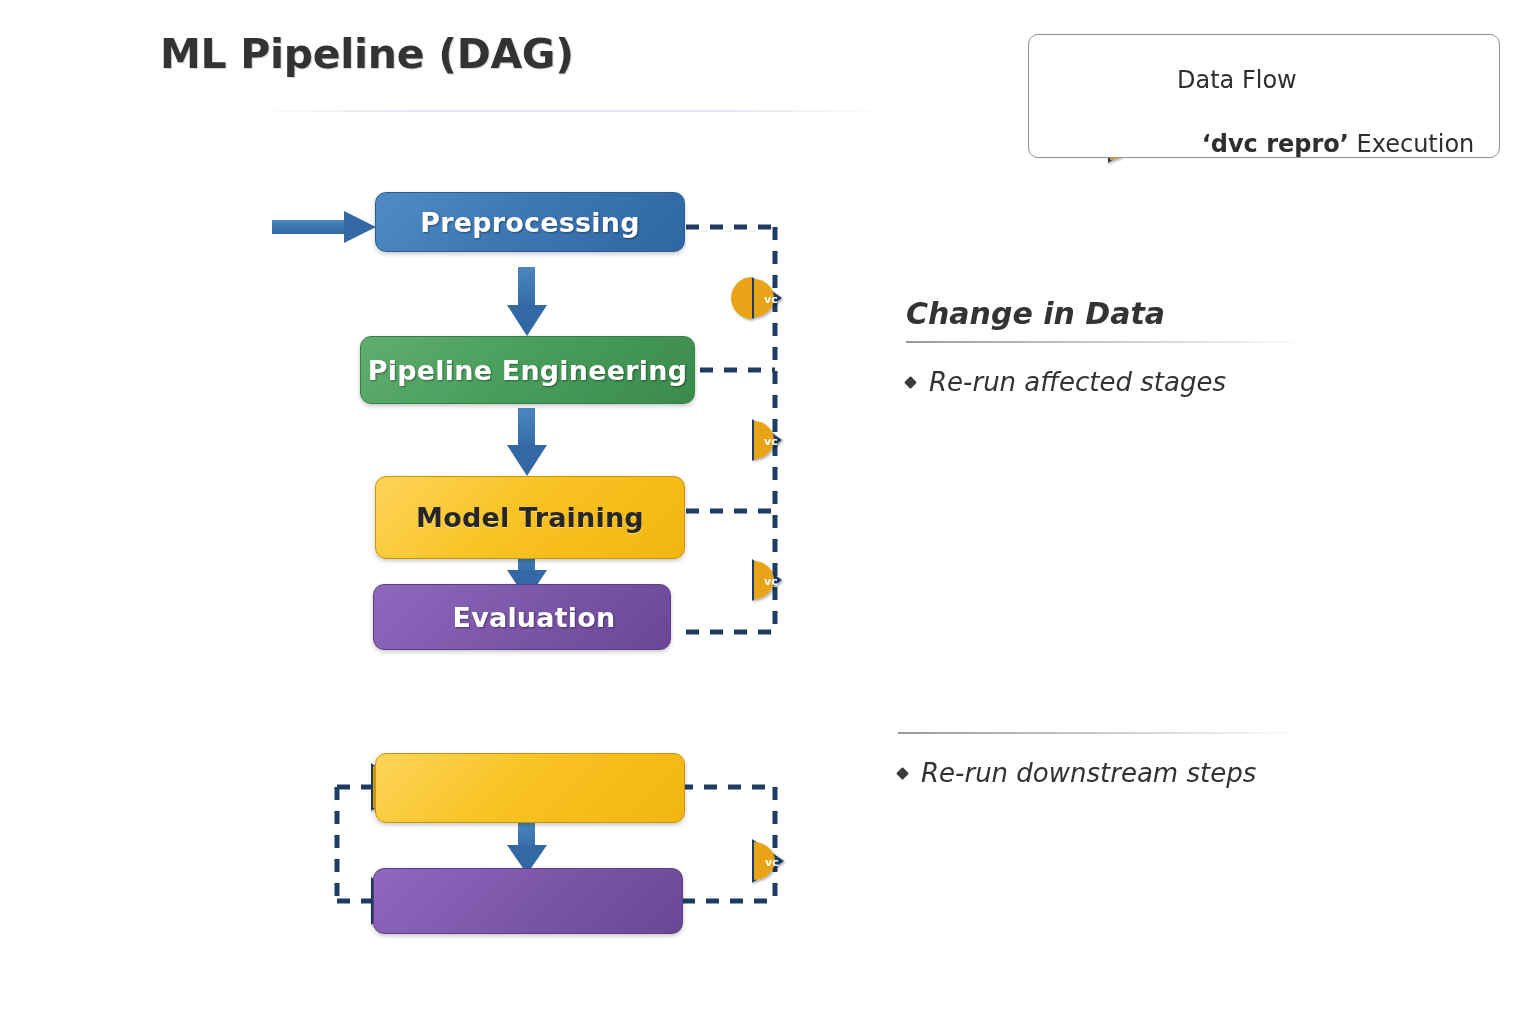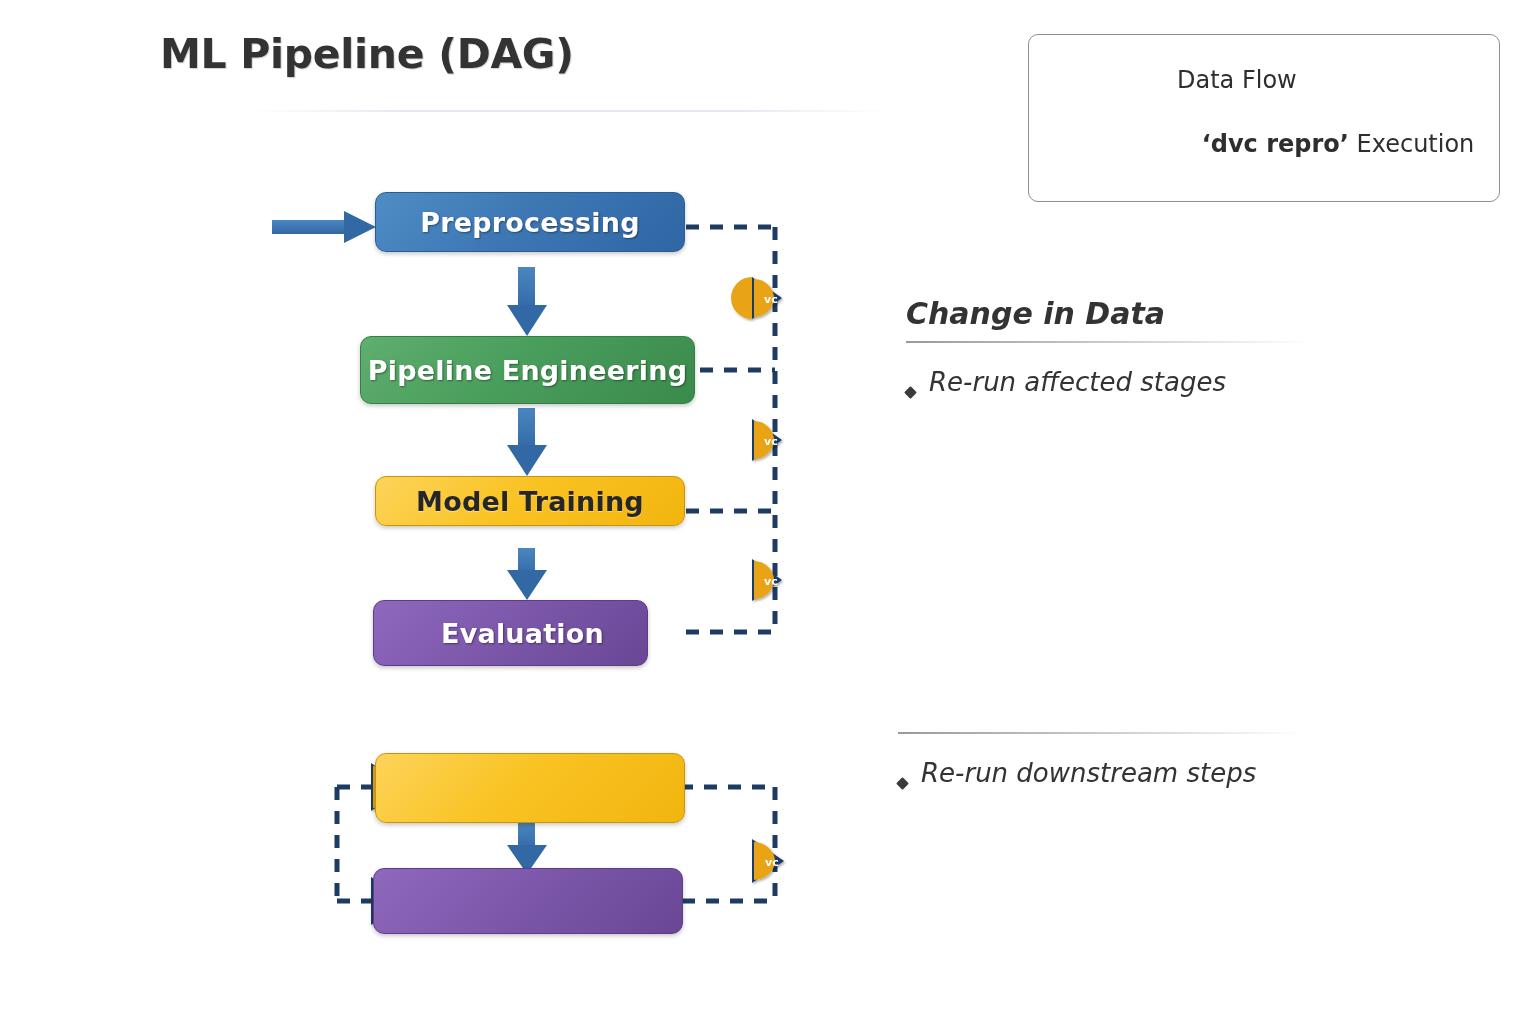--- a/index.html
+++ b/index.html
@@ -27,21 +27,21 @@
   .title-rule{
     position:absolute;
     left:250px; top:110px; width:640px; height:2px;
     background:linear-gradient(to right, rgba(220,224,235,0), #e3e7f0 25%, #e3e7f0 75%, rgba(220,224,235,0));
   }
 
   
   .legend{
     position:absolute;
     left:1028px; top:34px;
-    width:472px; height:168px;
+    width:472px; height:124px;
     border:1.6px solid #8d9099;
     border-radius:10px;
     background:#ffffff;
     box-sizing:border-box;
   }
   .legend-row{
     position:absolute;
     left:0; width:100%;
     height:46px;
     display:flex;
@@ -157,21 +157,21 @@
     margin-top:10px;
     height:2px;width:404px;
     background:linear-gradient(to right,#9a9a9a, #cfcfcf 55%, rgba(220,220,220,0));
   }
   .note-item{
     margin-top:24px;
     font-size:26px;
     font-style:italic;
     color:#333333;
     display:flex;
-    align-items:flex-end;
+    align-items:center;
     gap:14px;
     white-space:nowrap;
   }
   .bullet-diamond{
     width:9px;height:9px;
     background:#3b3b3b;
     transform:rotate(45deg);
     flex:0 0 9px;
     border-radius:1px;
   }
@@ -313,25 +313,25 @@
 
 
   <div class="node node-blue" style="left:375px;top:192px;width:310px;height:60px;">
     <span class="node-label">Preprocessing</span>
   </div>
 
   <div class="node node-green" style="left:360px;top:336px;width:335px;height:68px;">
     <span class="node-label">Pipeline Engineering</span>
   </div>
 
-  <div class="node node-yellow" style="left:375px;top:476px;width:310px;height:50px;">
+  <div class="node node-yellow" style="left:375px;top:476px;width:310px;height:83px;">
     <span class="node-label">Model Training</span>
   </div>
 
-  <div class="node node-purple" style="left:373px;top:600px;width:275px;height:66px;padding-left:24px;">
+  <div class="node node-purple" style="left:373px;top:584px;width:298px;height:66px;padding-left:24px;">
     <span class="node-label">Evaluation</span>
   </div>
 
   <div class="node node-yellow" style="left:375px;top:753px;width:310px;height:70px;">
     <span class="node-label"></span>
   </div>
 
   <div class="node node-purple" style="left:373px;top:868px;width:310px;height:66px;">
     <span class="node-label"></span>
   </div>

